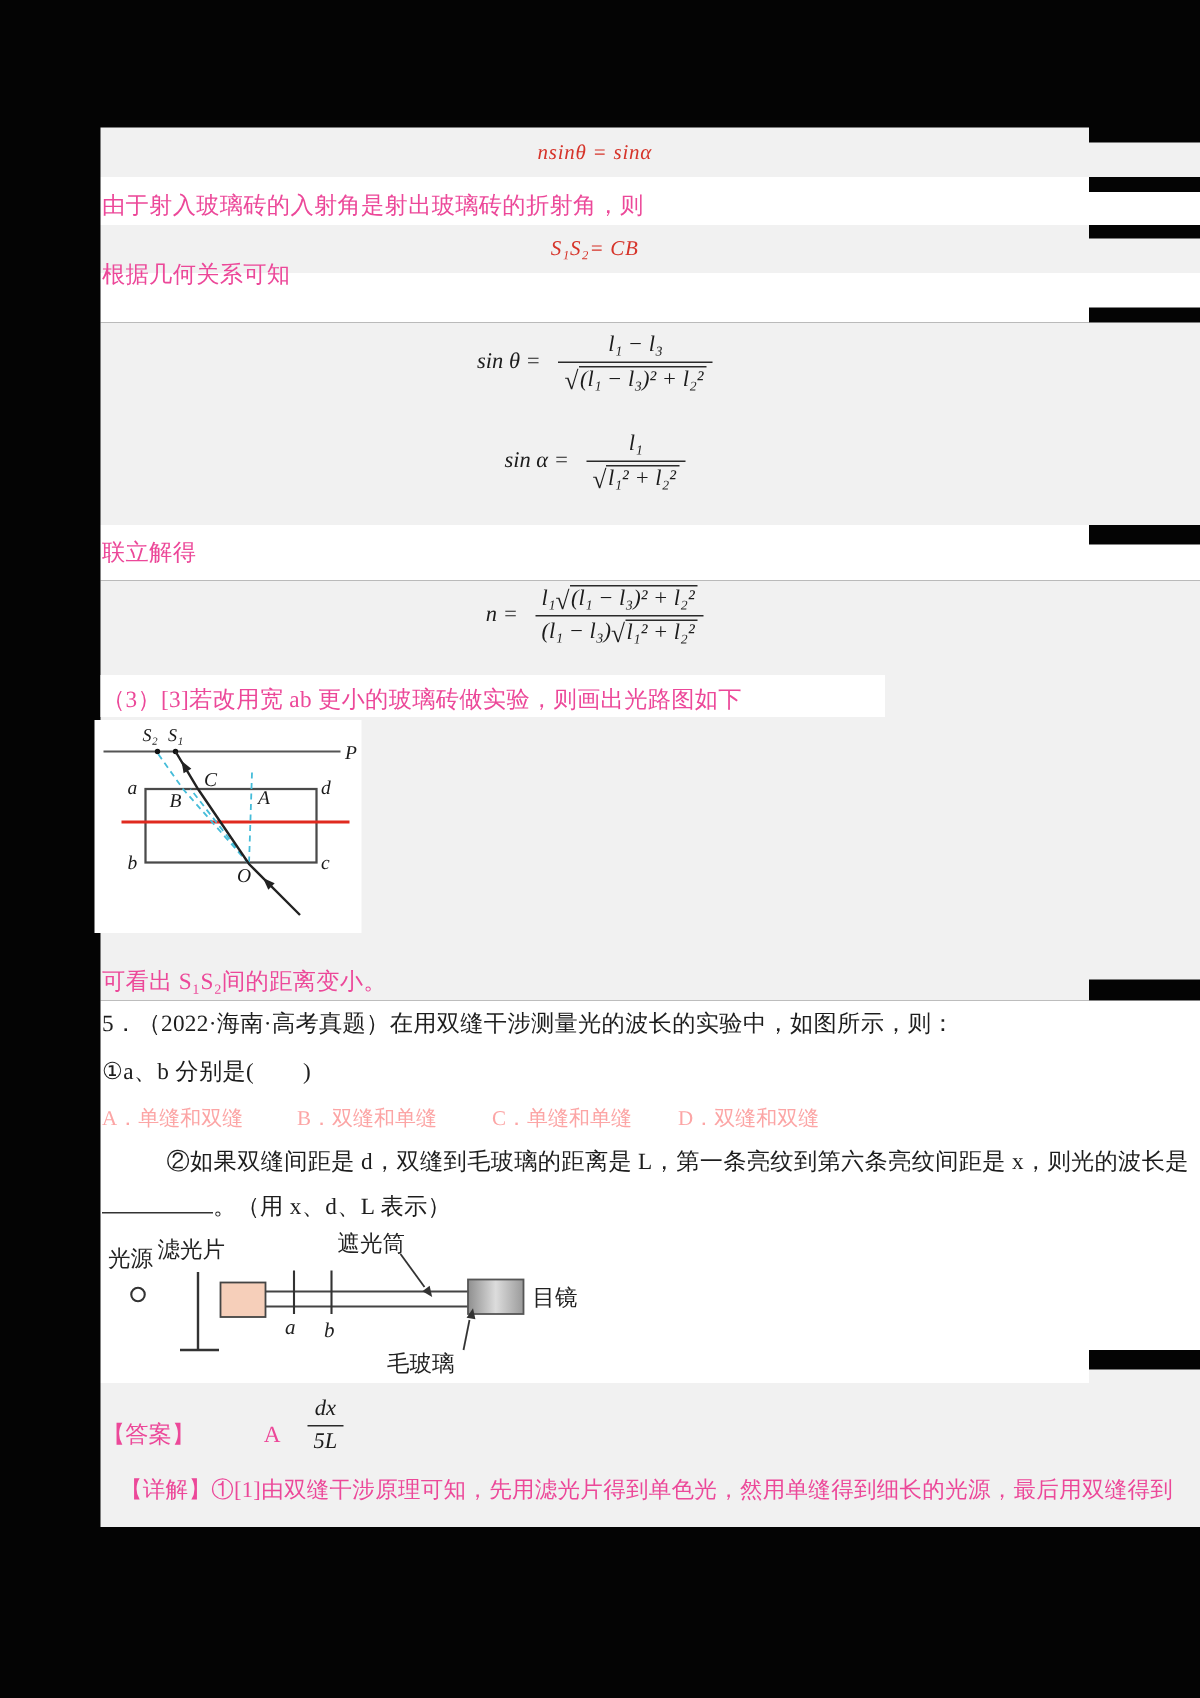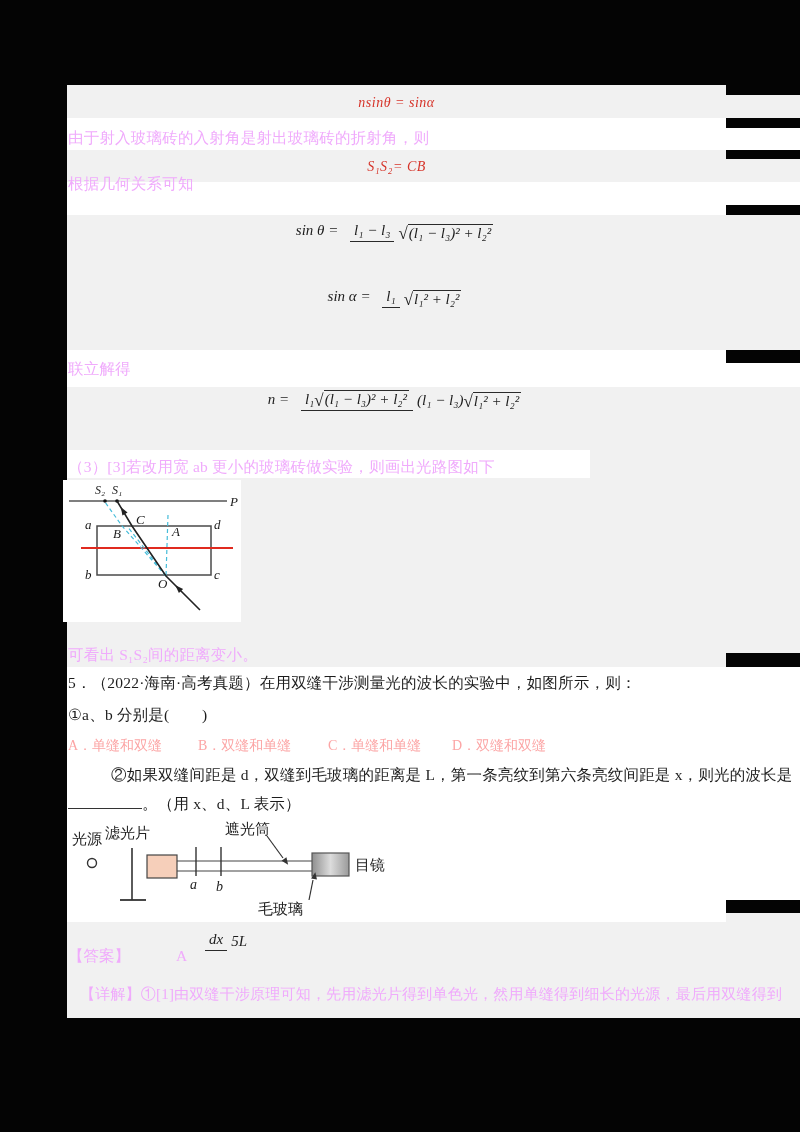--- a/index.html
+++ b/index.html
@@ -10,26 +10,26 @@
   }
   .abs{position:absolute;}
   .strip{position:absolute;left:67px;width:659px;}
   .mstrip{position:absolute;left:726px;width:74px;}
   .gray{background:#f1f1f1;}
   .white{background:#ffffff;}
   .txt{
     position:absolute;left:68px;font-size:15.5px;color:#1d1d1d;
     white-space:pre;letter-spacing:0.2px;line-height:1.25;
   }
-  .red{color:#f0abfc;text-align:right;}
+  .red{color:#ec4899;text-align:right;}
   .center-row{position:absolute;left:67px;width:659px;text-align:center;}
   .formula{font-family:"Liberation Serif","DejaVu Serif",serif;color:#1c1c1c;font-size:15px;}
   .formula .var{font-style:italic;}
   .eqred{font-style:italic;font-size:14px;color:#d6342a;letter-spacing:0.5px;}
-  .frac{display:inline-flex;flex-direction:row;vertical-align:middle;text-align:center;margin-left:6px;}
+  .frac{display:inline-flex;flex-direction:column;vertical-align:middle;text-align:center;margin-left:6px;}
   .frac .num{padding:0 4px 2px;border-bottom:1.3px solid #2a2a2a;display:inline-flex;align-items:flex-end;justify-content:center;}
   .frac .den{padding:2px 4px 0;display:inline-flex;align-items:flex-start;justify-content:center;}
   .rad-sign{font-style:normal;font-size:17px;line-height:1;transform:translateY(1px);}
   .radicand{border-top:1.3px solid #2a2a2a;padding:0 2px 0 1px;font-style:italic;}
   .lhs{font-style:italic;margin-right:2px;}
   .blank-underline{display:inline-block;width:74px;height:15px;border-bottom:1.4px solid #333;}
   .opt{position:absolute;font-size:14px;color:#fca5a5;white-space:pre;}
   svg text{font-family:"Liberation Serif","DejaVu Serif",serif;}
 </style>
 </head>

